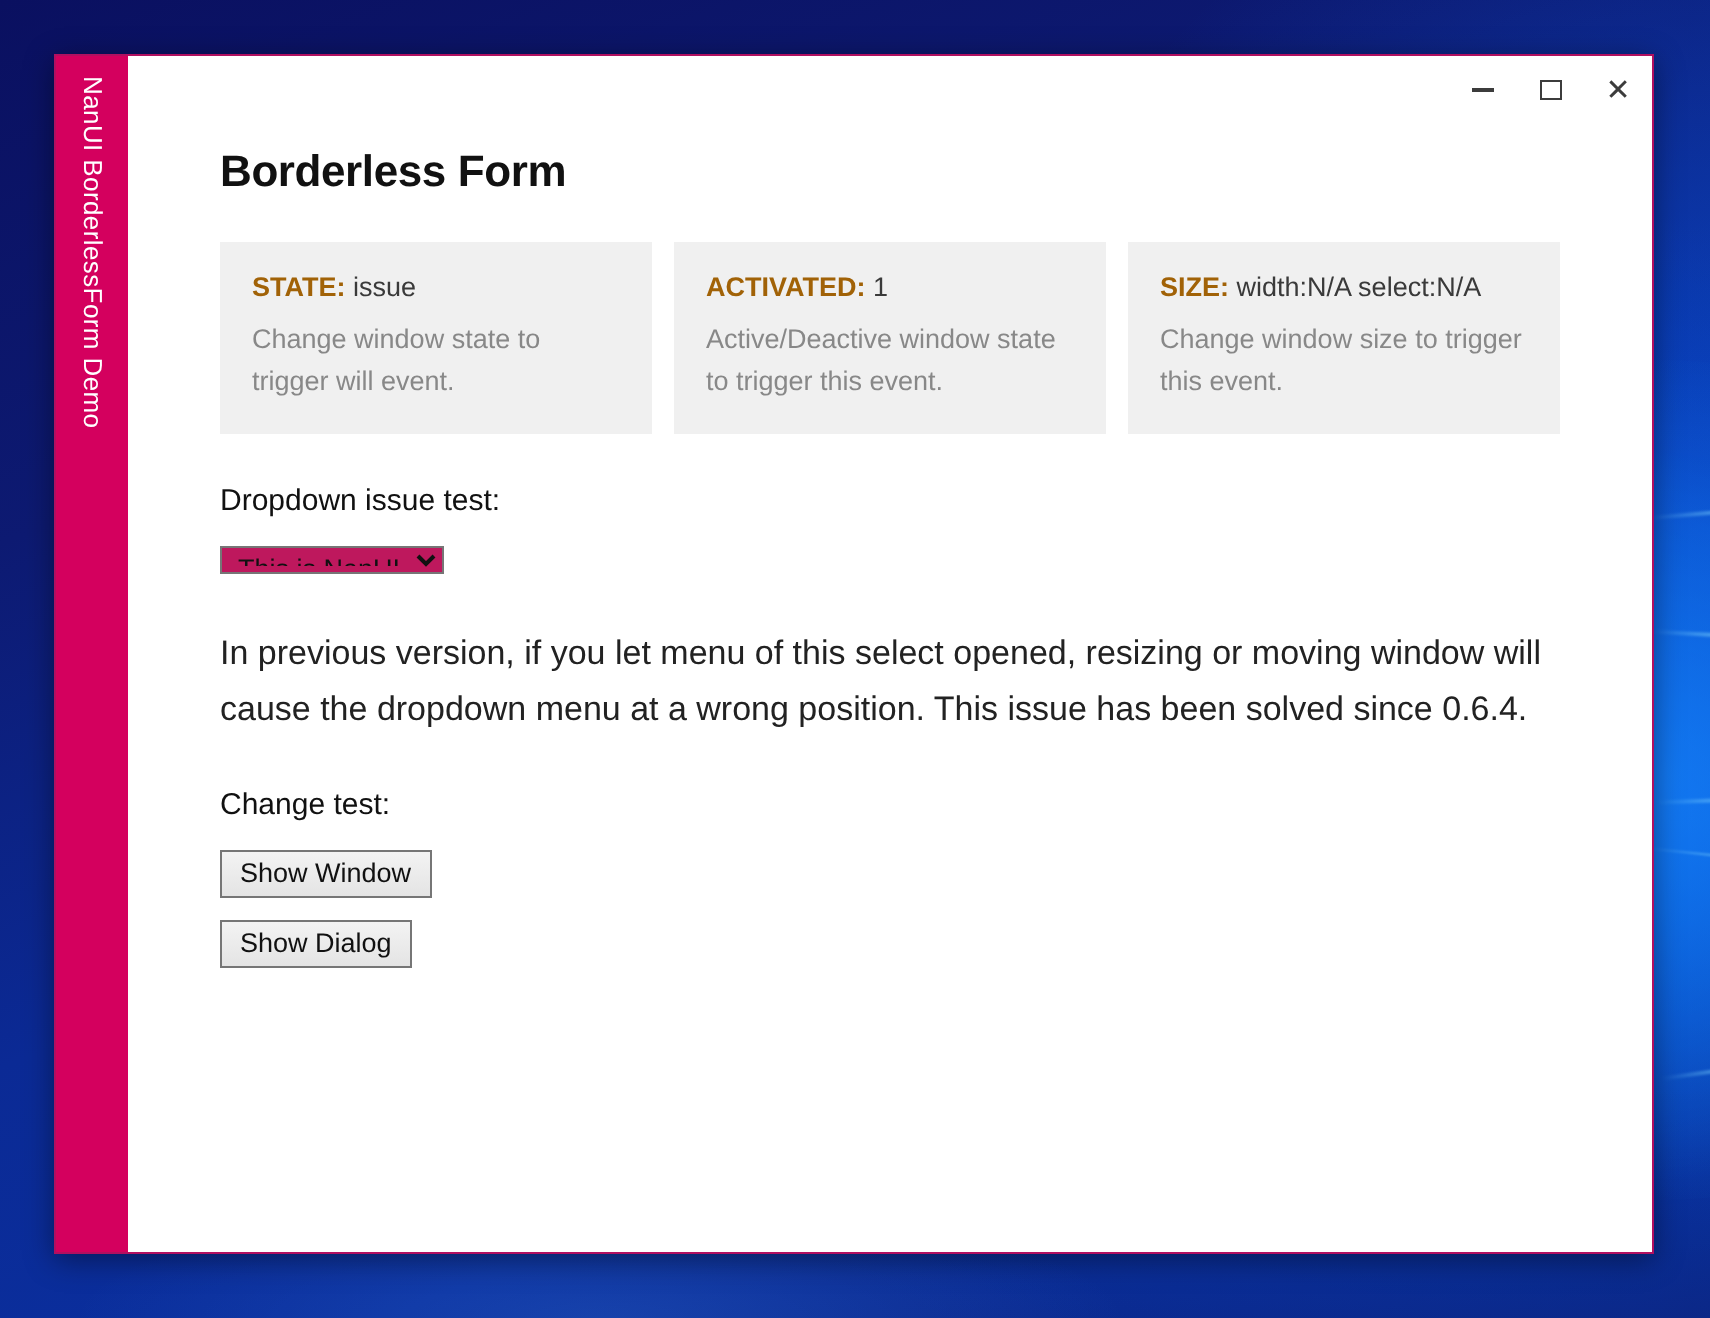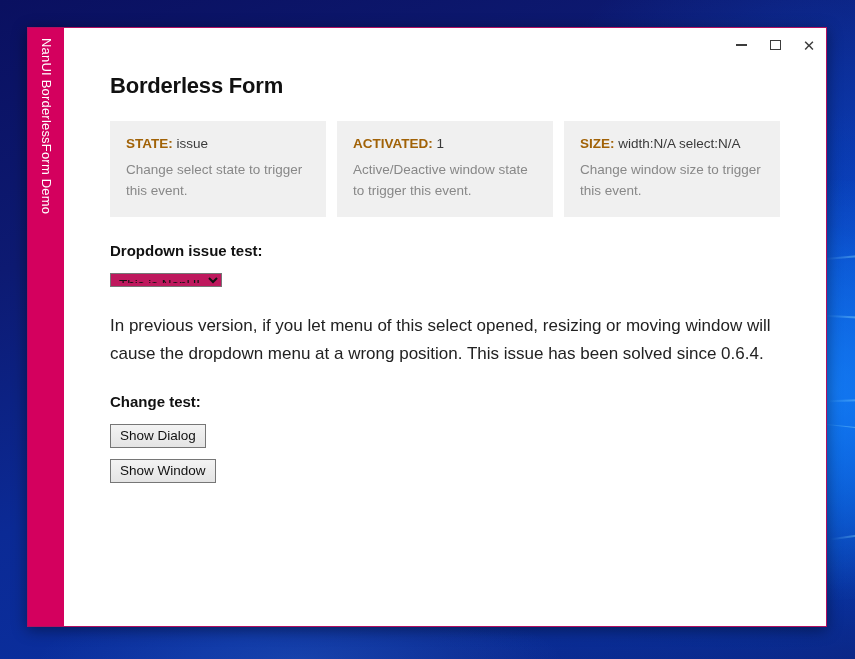--- a/index.html
+++ b/index.html
@@ -133,21 +133,21 @@
   .card-head b { color: #a16207; font-weight: bold; }
   .card-desc {
     font-size: 13.5px;
     color: #888888;
     line-height: 1.58;
   }
 
   
   .section-heading {
     font-size: 15px;
-    font-weight: bold;
+    font-weight: normal;
     color: #111111;
     margin: 16px 0 14px 0;
   }
 
   
   #dropdown-select {
     font-family: "Liberation Sans", sans-serif;
     font-size: 13.5px;
     padding: 2px 4px 3px 4px;
     border: 1px solid #767676;
@@ -217,21 +217,21 @@
 
         <h1 id="page-title">Borderless Form</h1>
 
         <div id="status-cards">
 
           <div class="status-card">
             <div class="card-head">
               <b>STATE:</b>
               <span>issue</span>
             </div>
-            <div class="card-desc">Change select state to trigger this event.</div>
+            <div class="card-desc">Change window state to trigger will event.</div>
           </div>
 
           <div class="status-card">
             <div class="card-head">
               <b>ACTIVATED:</b>
               <span>1</span>
             </div>
             <div class="card-desc">Active/Deactive window state to trigger this event.</div>
           </div>
 
@@ -251,21 +251,21 @@
           <select id="dropdown-select">
             <option>This is NanUI</option>
           </select>
 
           <p id="dropdown-note">In previous version, if you let menu of this select opened, resizing or moving window will cause the dropdown menu at a wrong position. This issue has been solved since 0.6.4.</p>
         </div>
 
         <div id="dialog-section">
           <h2 class="section-heading">Change test:</h2>
 
+          <button class="plain-button">Show Window</button>
+
           <button class="plain-button">Show Dialog</button>
-
-          <button class="plain-button">Show Window</button>
         </div>
 
       </div>
     </div>
   </div>
 </div>
 
 </body></html>

